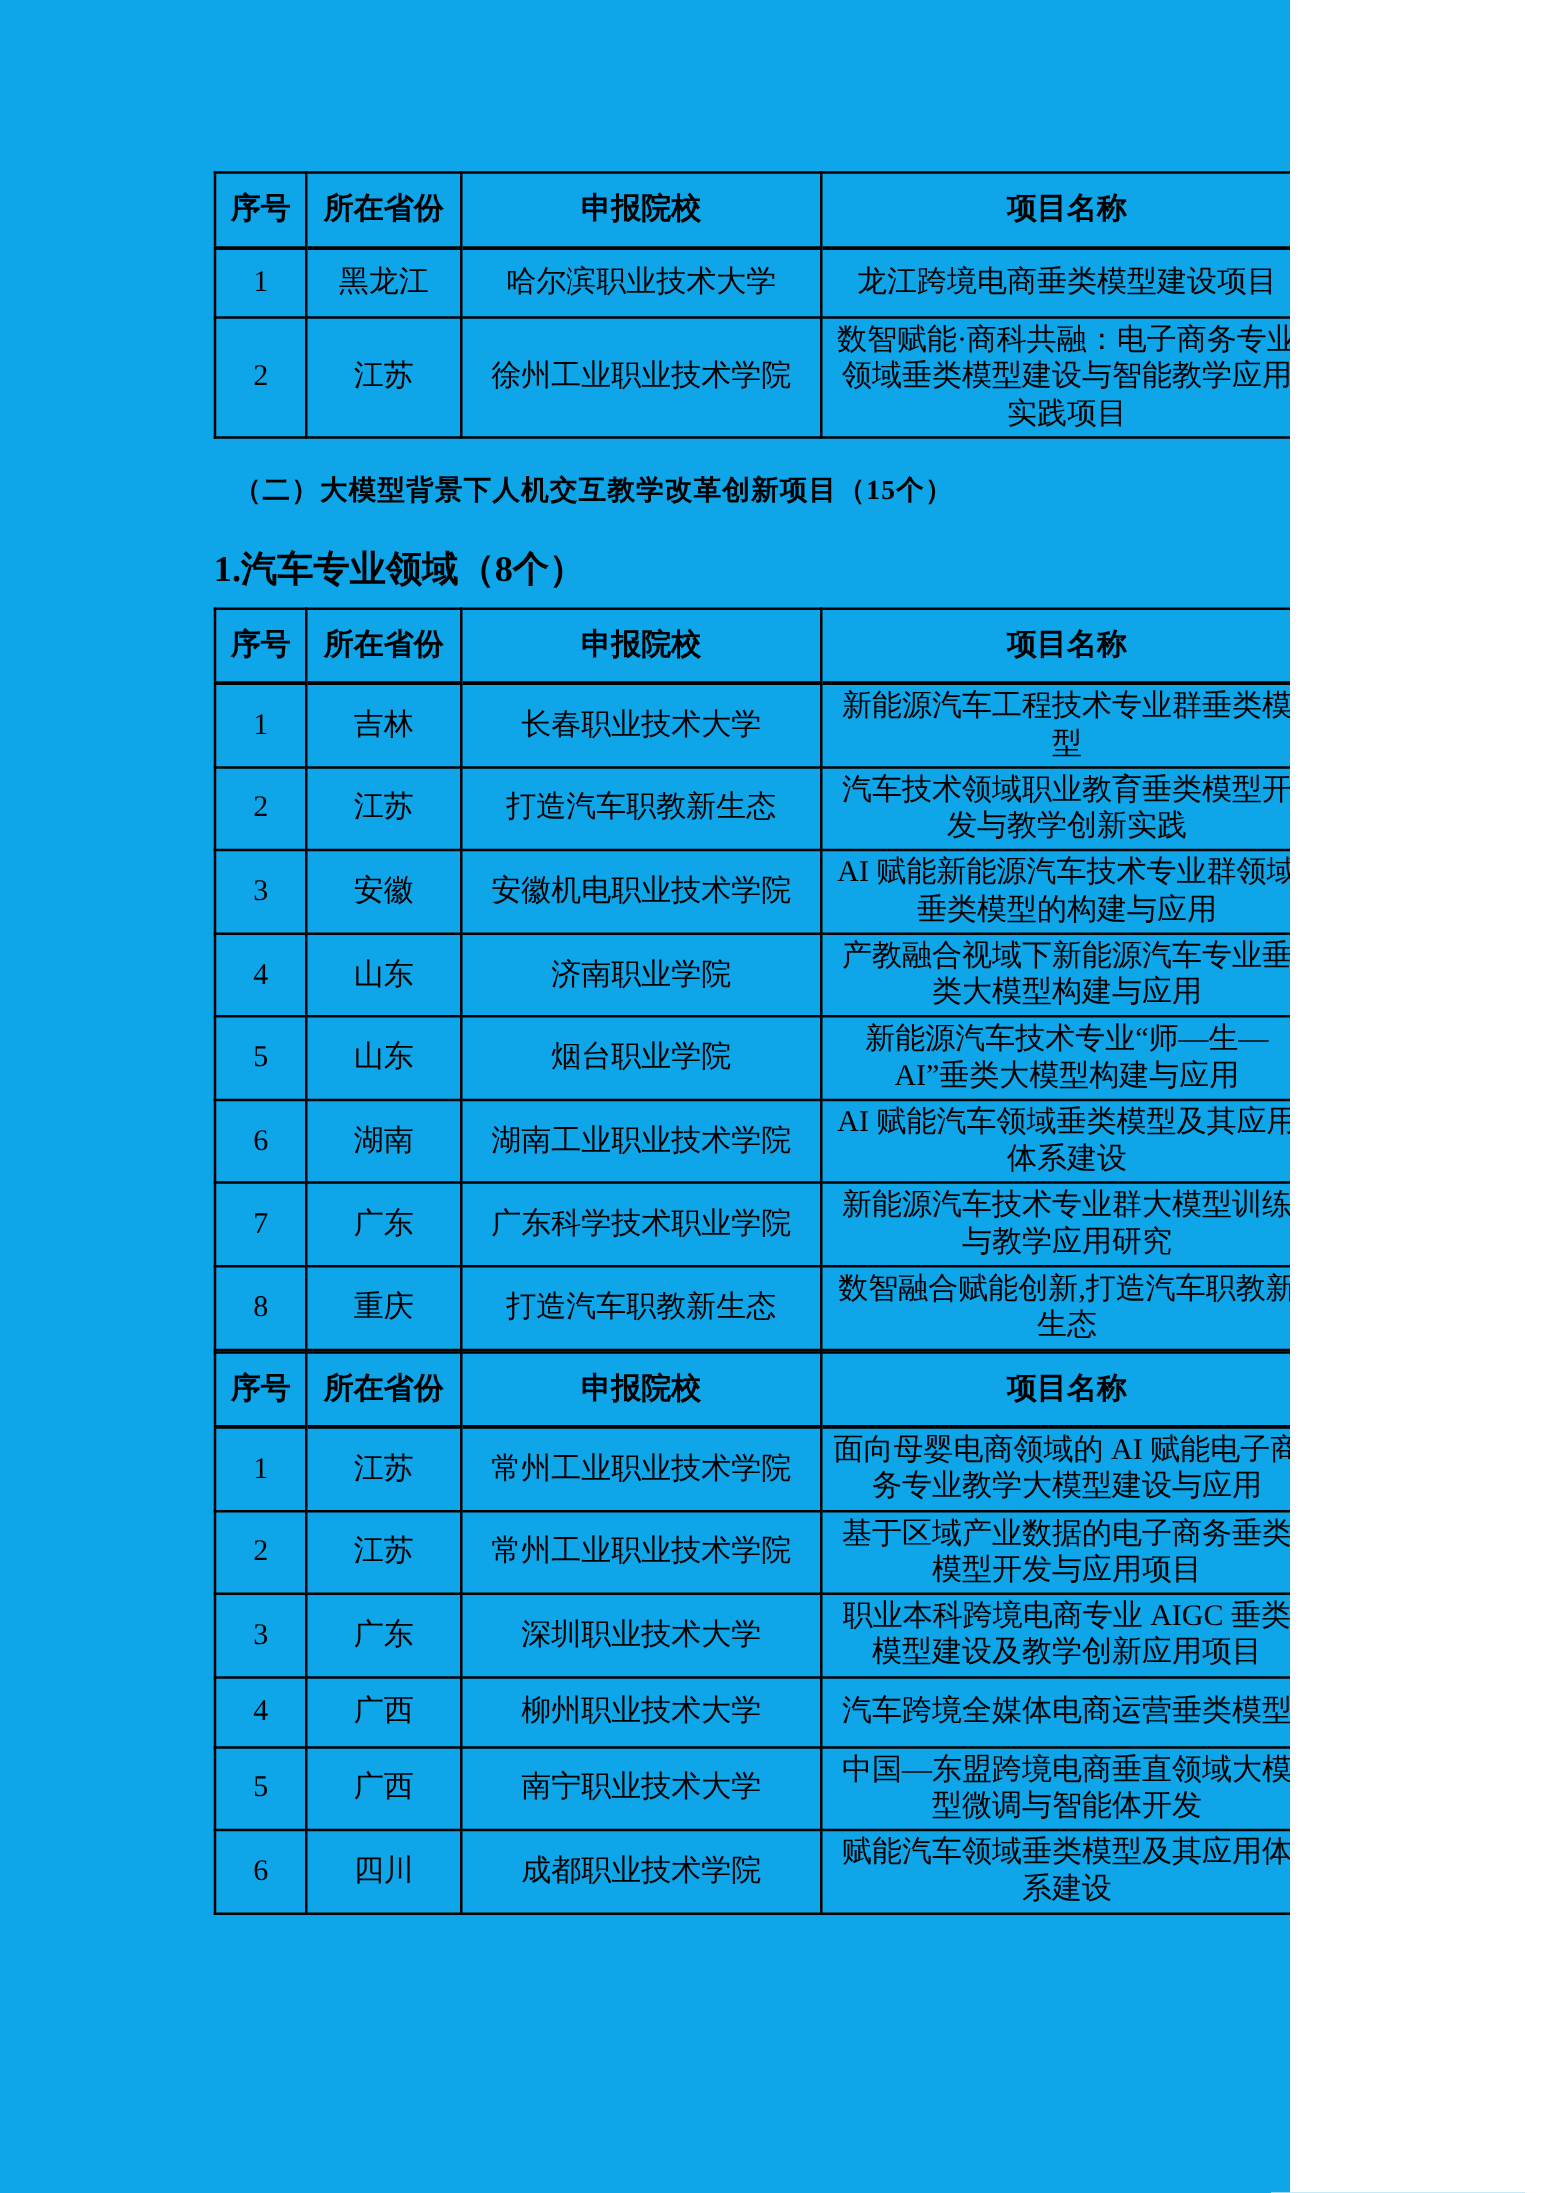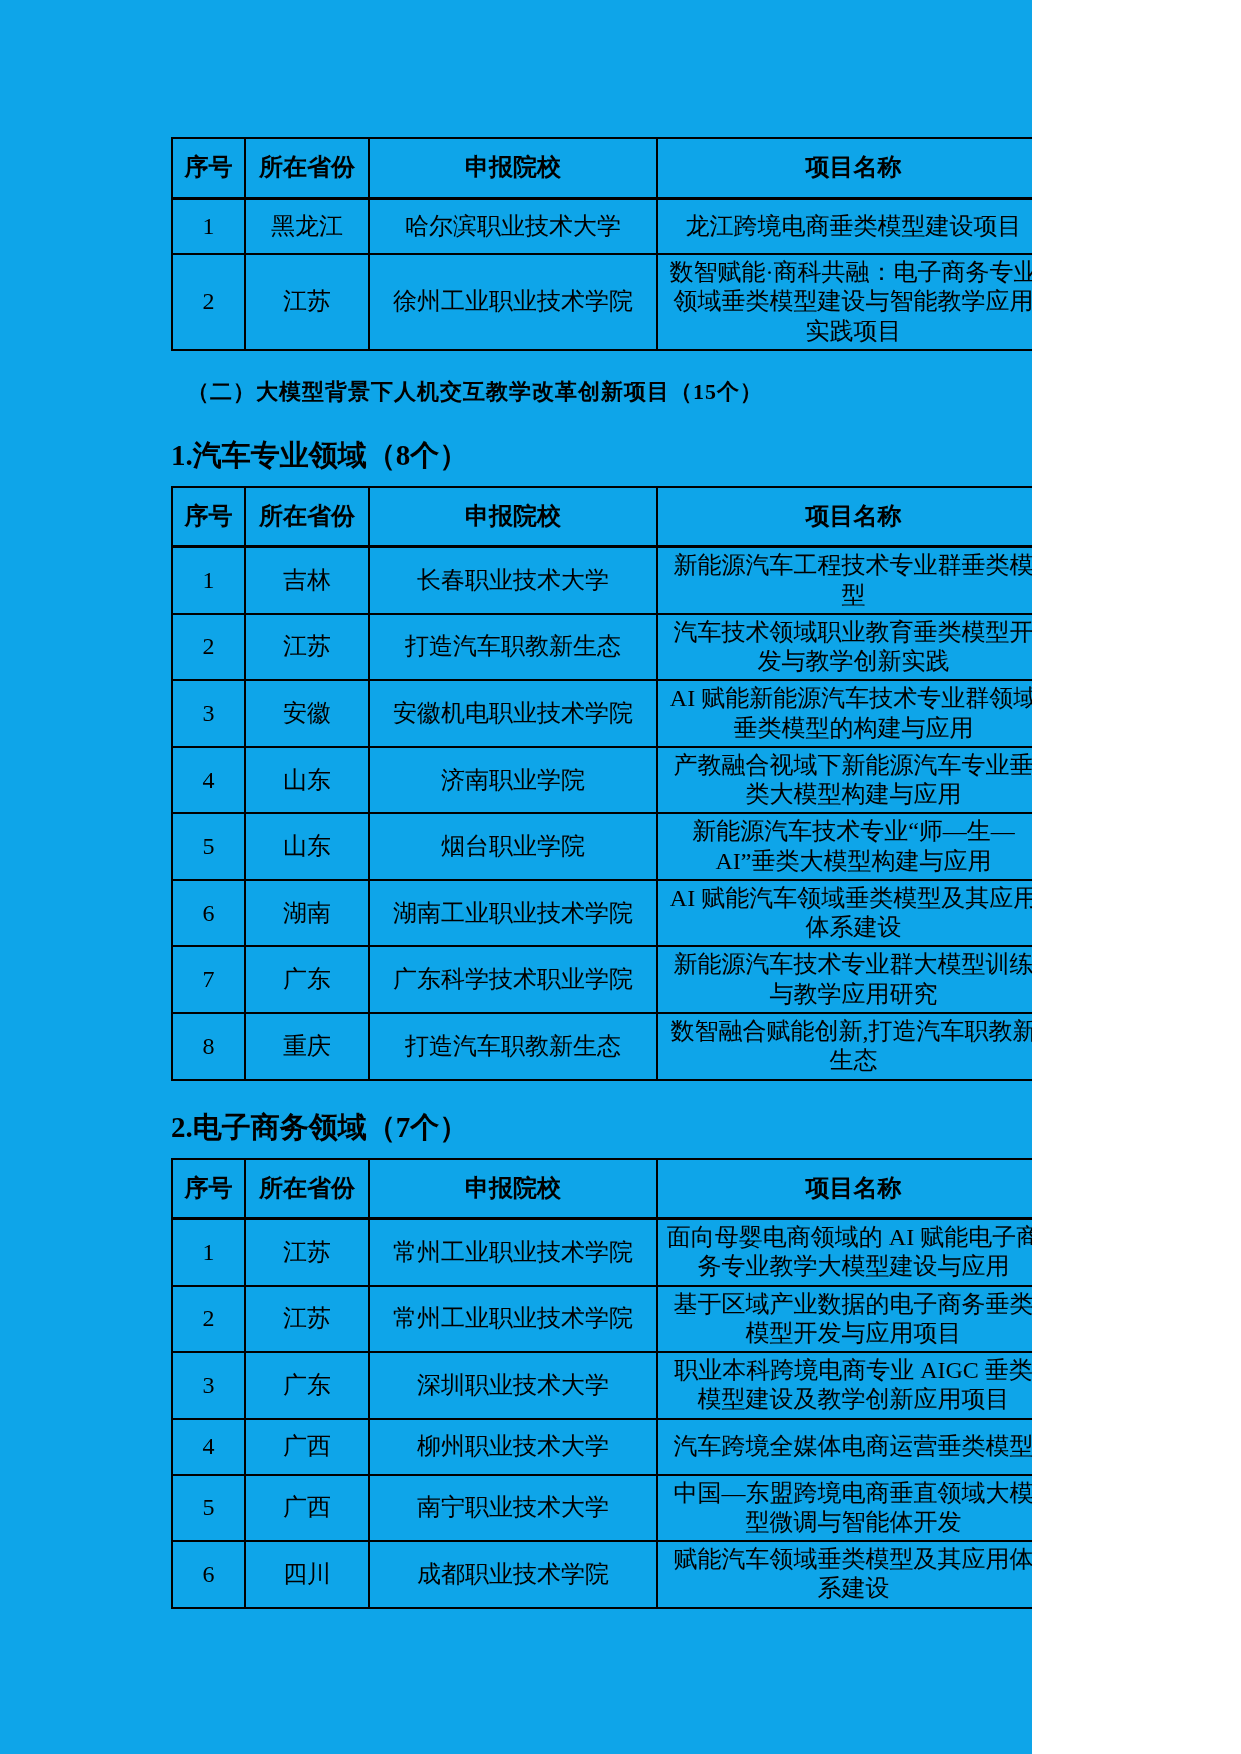--- a/index.html
+++ b/index.html
@@ -155,21 +155,20 @@
           </tr>
           <tr>
             <td>8</td>
             <td>重庆</td>
             <td>打造汽车职教新生态</td>
             <td>数智融合赋能创新,打造汽车职教新生态</td>
           </tr>
         </tbody>
     </table>
 
-    <div class="sub-heading">2.电子商务领域（7个）</div>
 
     <table class="doc-table">
       <colgroup>
         <col style="width:73px">
           <col style="width:124px">
           <col style="width:288px">
           <col style="width:393px">
       </colgroup>
       <thead>
         <tr>

